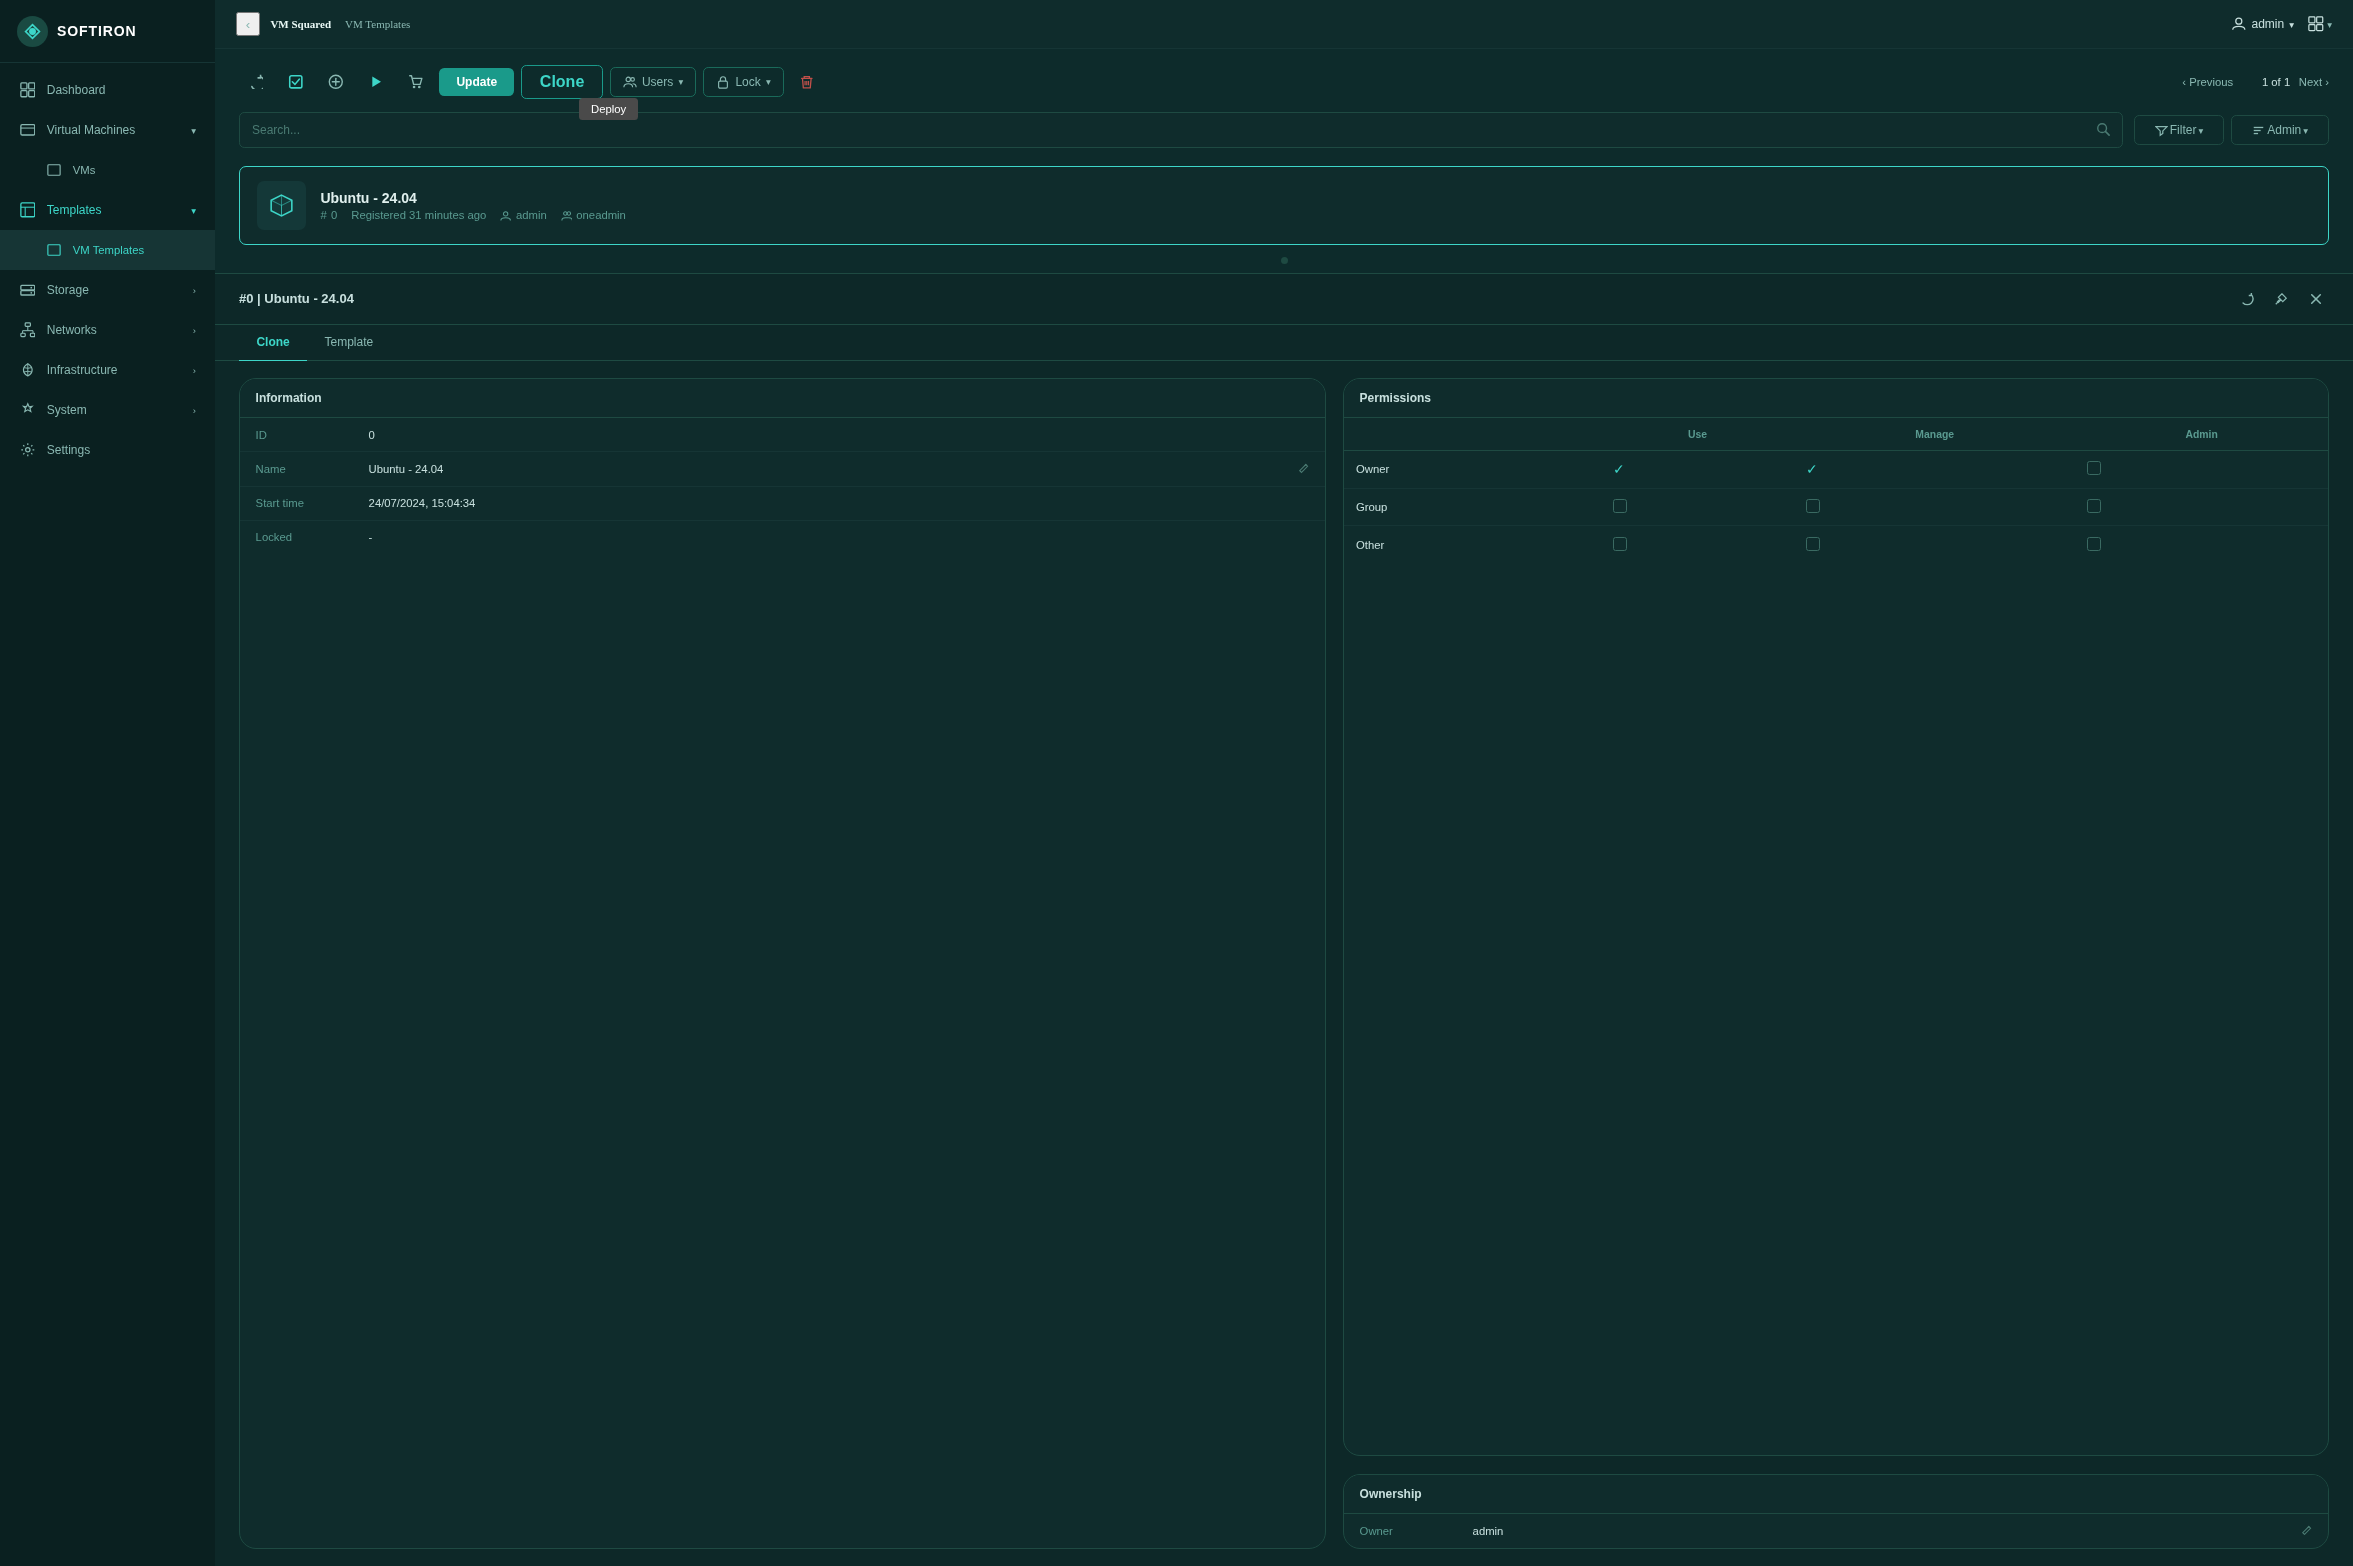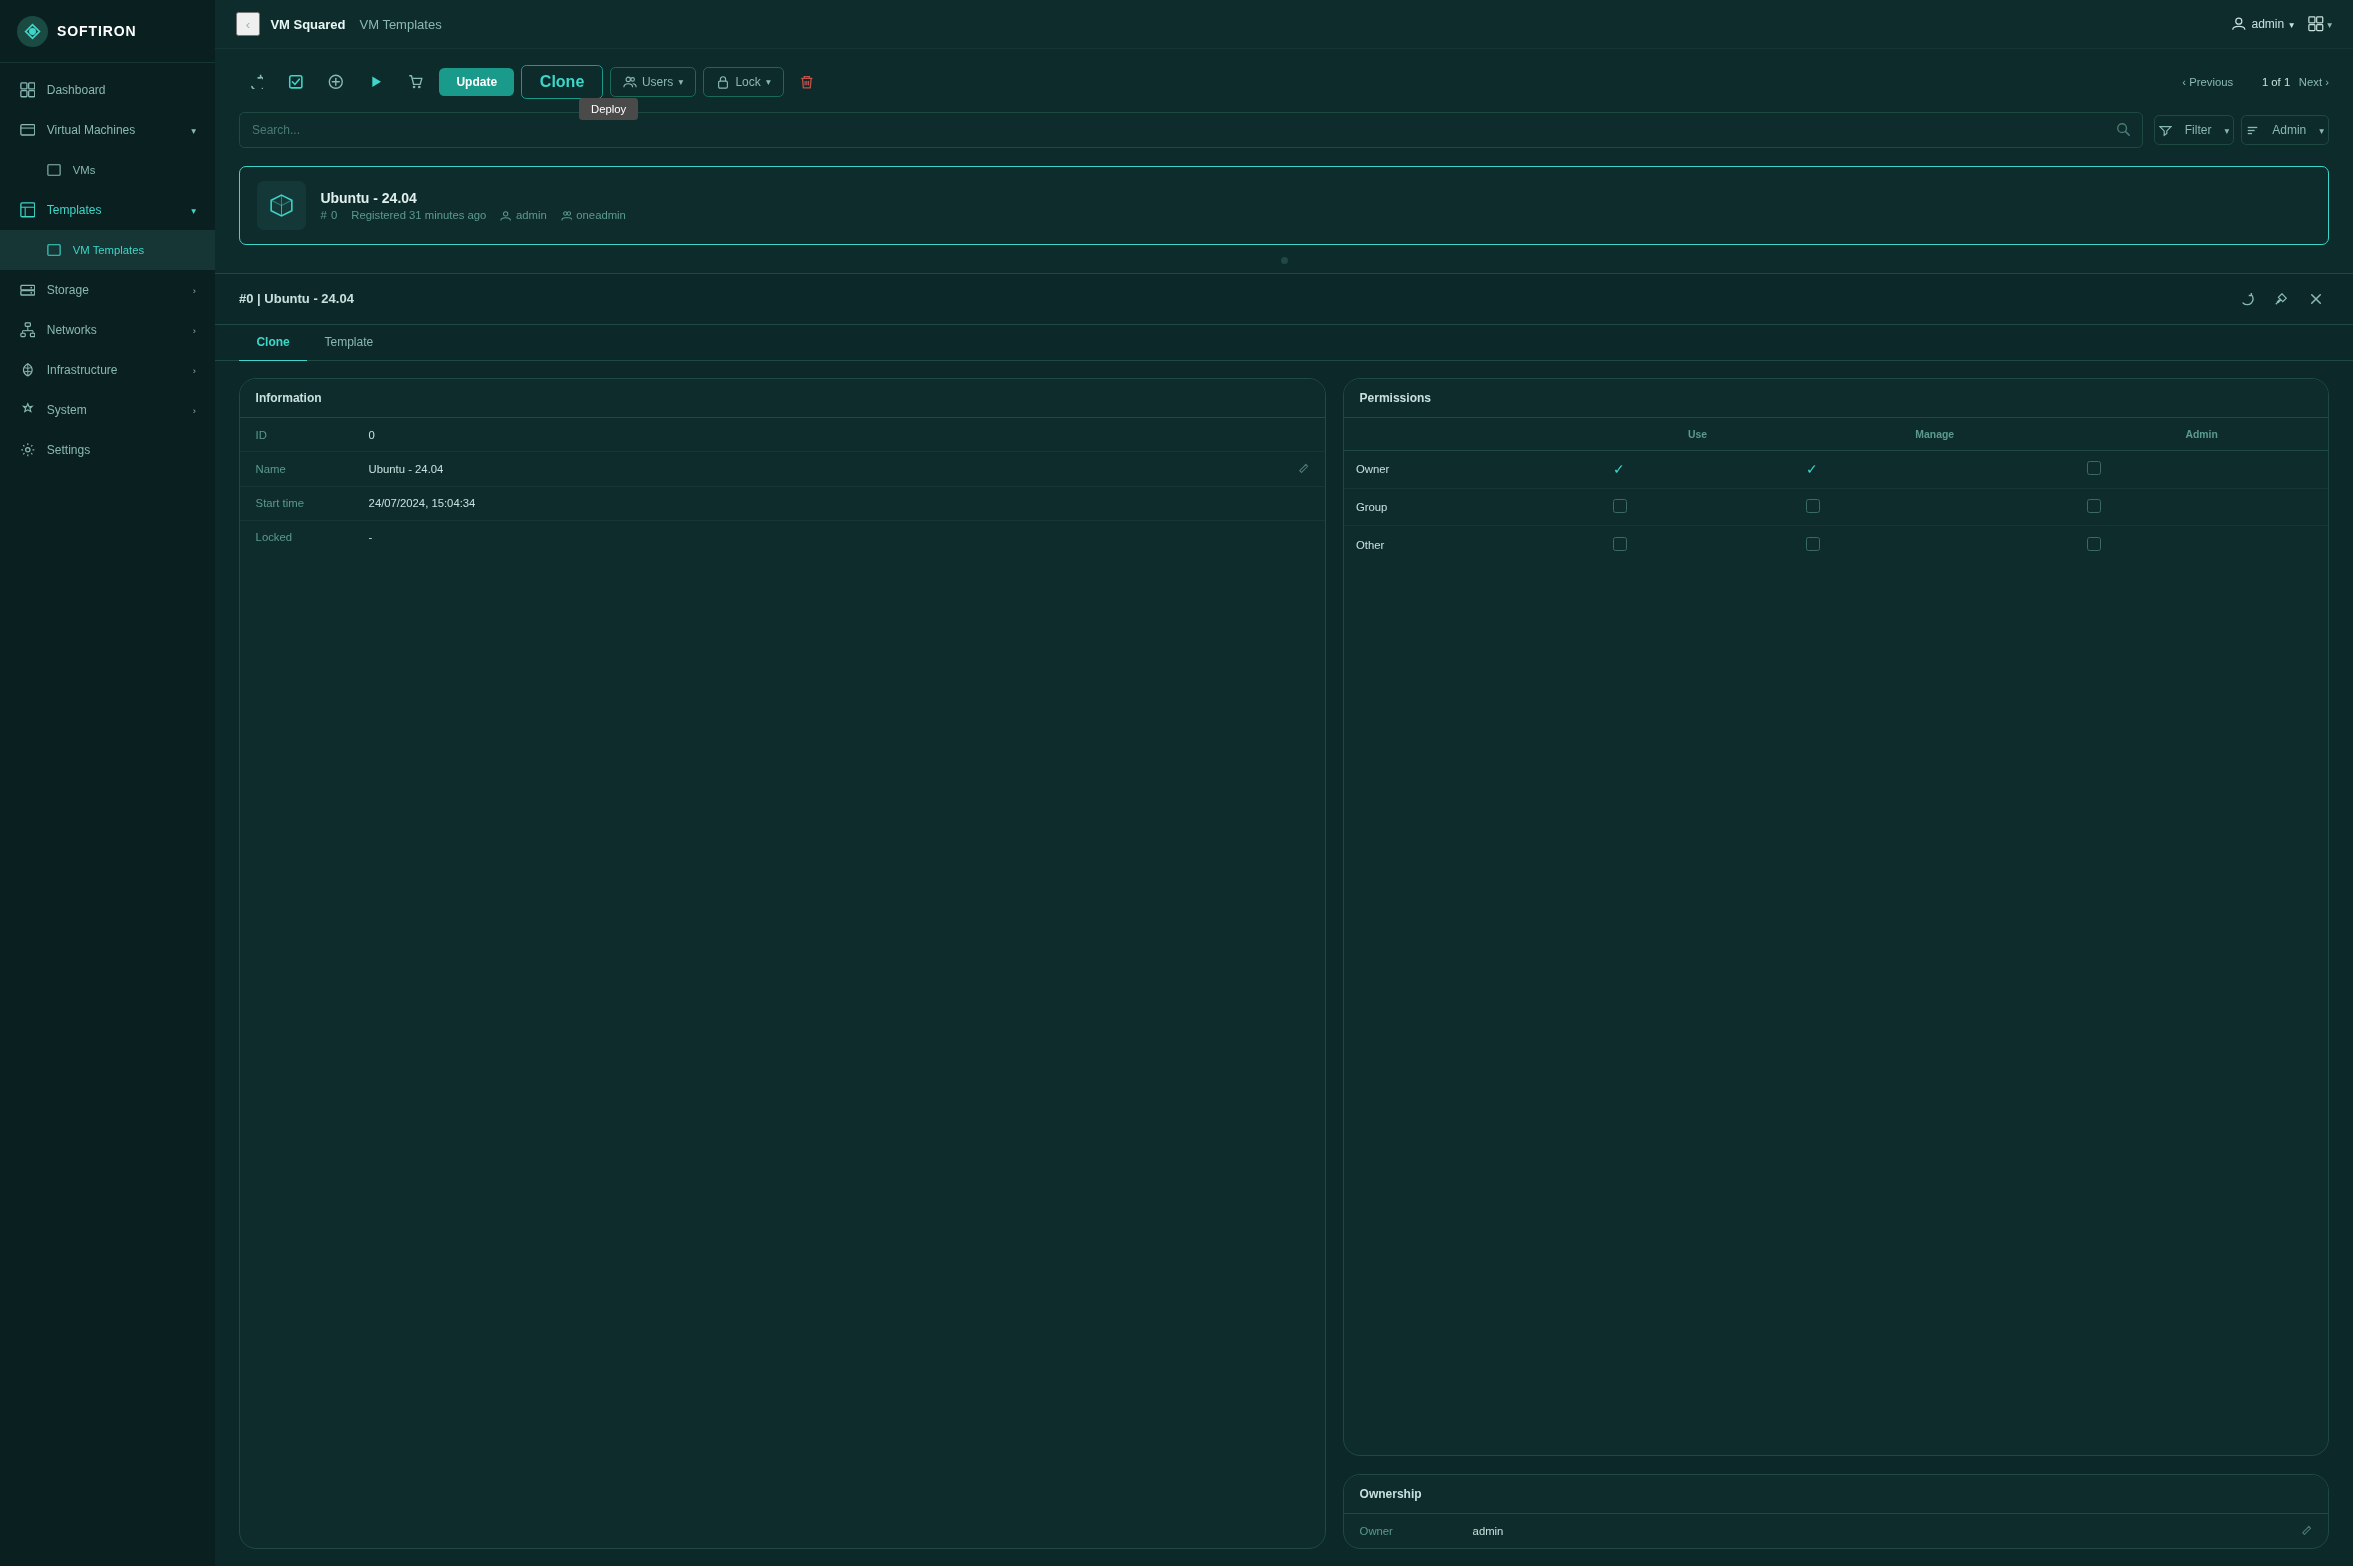--- a/index.html
+++ b/index.html
@@ -14,21 +14,21 @@
     .nav-item { display: flex; align-items: center; gap: 10.4px; padding: 11.3px 19px; cursor: pointer; color: #8ab8b2; font-size: 12px; font-weight: 500; transition: background 0.15s; }
     .nav-item.active { color: #3dd6c8; }
     .nav-item.sub { padding-left: 45px; font-size: 11.3px; }
     .nav-item.sub.active-sub { color: #3dd6c8; background: #163535; }
     .nav-icon { width: 17.4px; height: 17.4px; display: flex; align-items: center; justify-content: center; flex-shrink: 0; }
     .nav-chevron { margin-left: auto; font-size: 9.5px; }
 
     
     .main { flex: 1; display: flex; flex-direction: column; overflow: hidden; }
     .topbar { background: #0f2c2c; height: 49px; display: flex; align-items: center; padding: 0 21px; border-bottom: 0.9px solid #163535; gap: 10.4px; }
-    .topbar-breadcrumb { display: flex; align-items: center; gap: 7px; font-size: 13px; color: #c8e0de; }
+    .topbar-breadcrumb { display: flex; align-items: center; gap: 7px; font-size: 11px; color: #c8e0de; font-family: Liberation Serif, serif; }
     .topbar-breadcrumb .app-name { font-weight: 600; color: #e8f8f5; }
     .topbar-breadcrumb .separator { color: #4a7a72; }
     .topbar-breadcrumb .page-name { color: #8ab8b2; }
     .topbar-right { margin-left: auto; display: flex; align-items: center; gap: 14px; }
     .admin-btn { display: flex; align-items: center; gap: 5.2px; color: #c8e0de; font-size: 12px; cursor: pointer; }
     .grid-btn { display: flex; align-items: center; gap: 3.5px; color: #c8e0de; cursor: pointer; }
     .back-btn { width: 24px; height: 24px; display: flex; align-items: center; justify-content: center; color: #8ab8b2; cursor: pointer; }
 
     
     .content { flex: 1; display: flex; flex-direction: column; overflow: hidden; padding: 0; }
@@ -47,21 +47,21 @@
     
     .deploy-tooltip { position: absolute; top: 49px; left: 364px; background: #4a4a4a; color: #fff; padding: 5.2px 12px; border-radius: 3.5px; font-size: 11.3px; z-index: 100; }
 
     
     .search-row { padding: 3.5px 24px 14px; display: flex; align-items: center; gap: 10.4px; }
     .search-box { flex: 1; background: #0f2c2c; border: 0.9px solid #1e4a42; border-radius: 5.2px; display: flex; align-items: center; padding: 0 12px; height: 36px; }
     .search-input { flex: 1; background: transparent; border: none; outline: none; color: #c8e0de; font-size: 12px; }
     .search-input::placeholder { color: #4a7a72; }
     .search-icon { color: #4a7a72; font-size: 14px; }
     .filter-sort { display: flex; gap: 7px; }
-    .filter-btn { display: flex; align-items: center; gap: 13px; padding: 7px 4px; border-radius: 5.2px; border: 1.3px solid #1e4a42; background: transparent; color: #8ab8b2; font-size: 12px; cursor: pointer; }
+    .filter-btn { display: flex; align-items: center; gap: 2px; padding: 7px 20px; border-radius: 5.2px; border: 1.3px solid #1e4a42; background: transparent; color: #8ab8b2; font-size: 12px; cursor: pointer; }
 
     
     .template-list { padding: 3.5px 24px; flex: none; }
     .template-card { background: #0f2c2c; border: 1.3px solid #1e4a42; border-radius: 7px; padding: 14px 17.4px; display: flex; align-items: center; gap: 14px; cursor: pointer; transition: border-color 0.15s; }
     .template-card.selected { border-color: #3dd6c8; }
     .template-icon { width: 49px; height: 49px; background: #143838; border-radius: 7px; display: flex; align-items: center; justify-content: center; }
     .template-info { flex: 1; }
     .template-name { font-size: 14px; font-weight: 600; color: #e0f0ee; margin-bottom: 3.5px; }
     .template-meta { display: flex; align-items: center; gap: 14px; color: #5a9a90; font-size: 11.3px; }
     .meta-item { display: flex; align-items: center; gap: 4.3px; }

